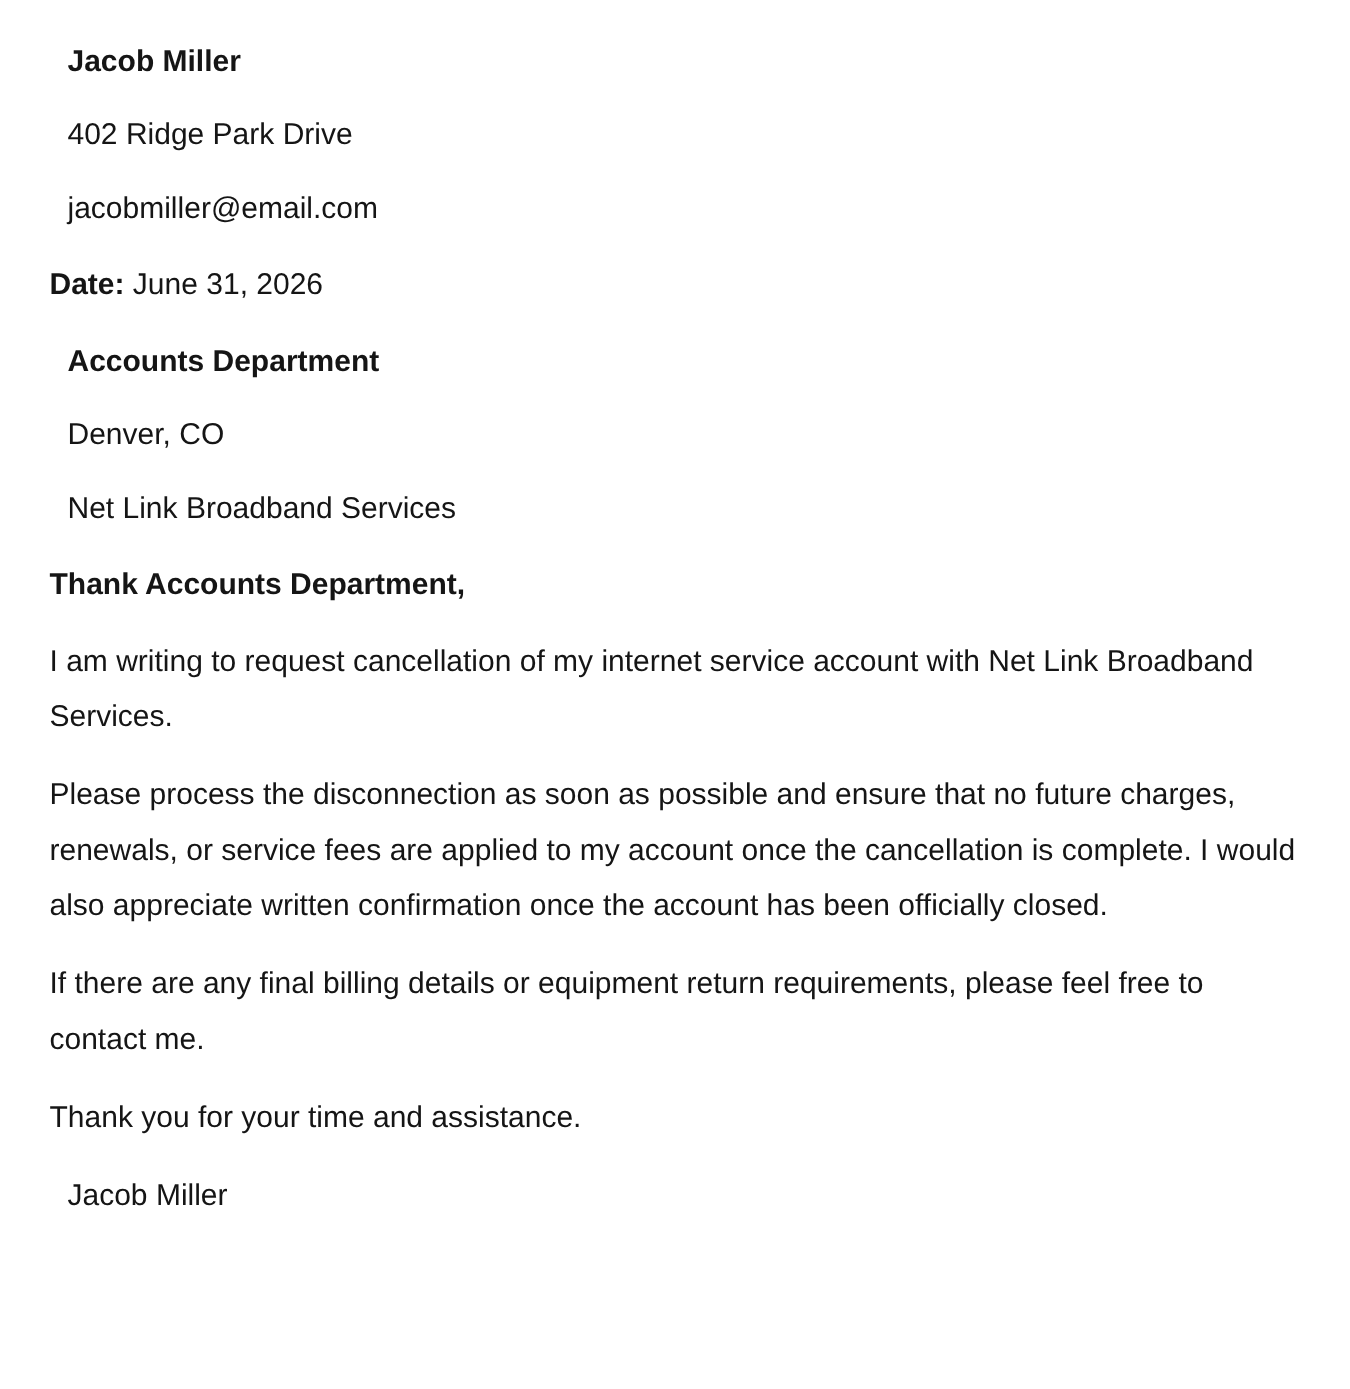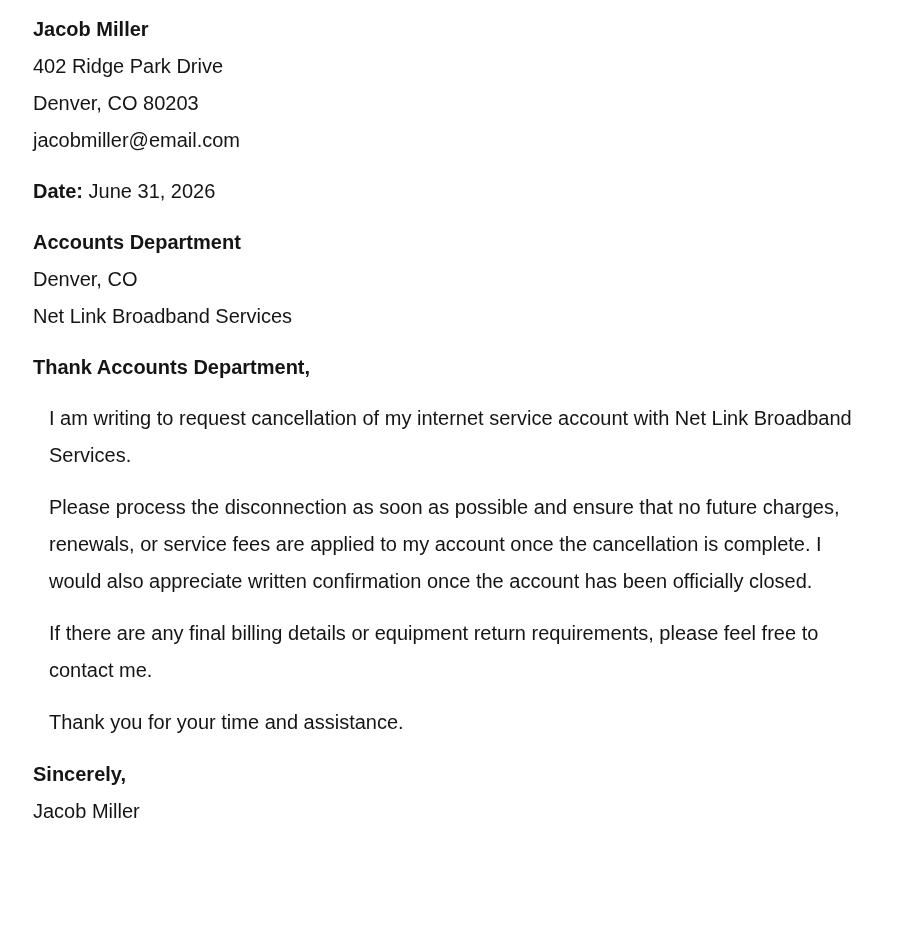--- a/index.html
+++ b/index.html
@@ -16,39 +16,38 @@
   }
   .letter {
     padding: 11px 36px 0 33px;
     font-size: 20px;
     line-height: 37px;
   }
   .block {
     margin: 0 0 14px 0;
   }
   .line {
-    margin: 0;
+    margin: 12px;
   }
   .bold {
     font-weight: bold;
   }
   .para {
-    margin: 0 0 15px 16px;
+    margin: 0 0 15px 0;
     max-width: 832px;
   }
 </style>
 </head>
 <body>
 
 <div class="letter">
 
   <div class="block">
     <p class="line bold">Jacob Miller</p>
     <p class="line">402 Ridge Park Drive</p>
-    <p class="line">Denver, CO 80203</p>
     <p class="line">jacobmiller@email.com</p>
   </div>
 
   <div class="block">
     <span class="bold">Date:</span>
     <span>June 31, 2026</span>
   </div>
 
   <div class="block">
     <p class="line bold">Accounts Department</p>
@@ -58,17 +57,16 @@
 
 
   <div class="block bold">Thank Accounts Department,</div>
 
   <p class="para">I am writing to request cancellation of my internet service account with Net Link Broadband Services.</p>
   <p class="para">Please process the disconnection as soon as possible and ensure that no future charges, renewals, or service fees are applied to my account once the cancellation is complete. I would also appreciate written confirmation once the account has been officially closed.</p>
   <p class="para">If there are any final billing details or equipment return requirements, please feel free to contact me.</p>
   <p class="para">Thank you for your time and assistance.</p>
 
   <div>
-    <p class="line bold">Sincerely,</p>
     <p class="line">Jacob Miller</p>
   </div>
 
 </div>
 
 </body></html>

